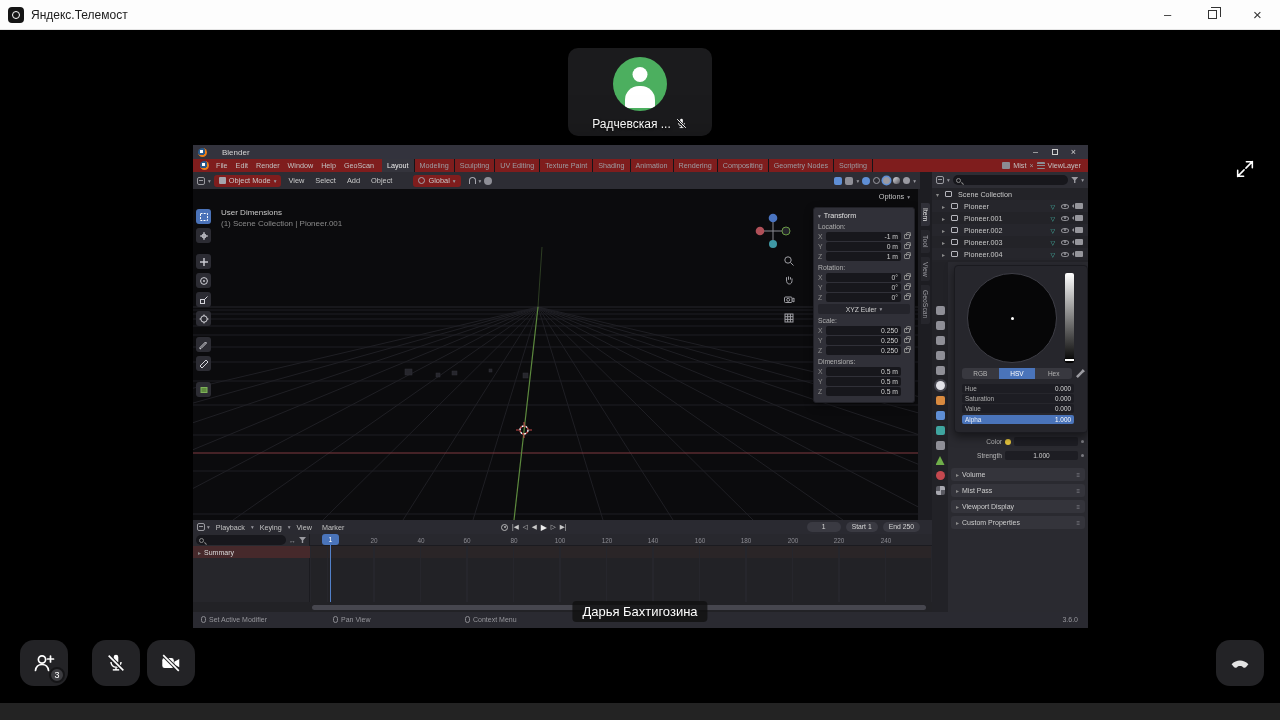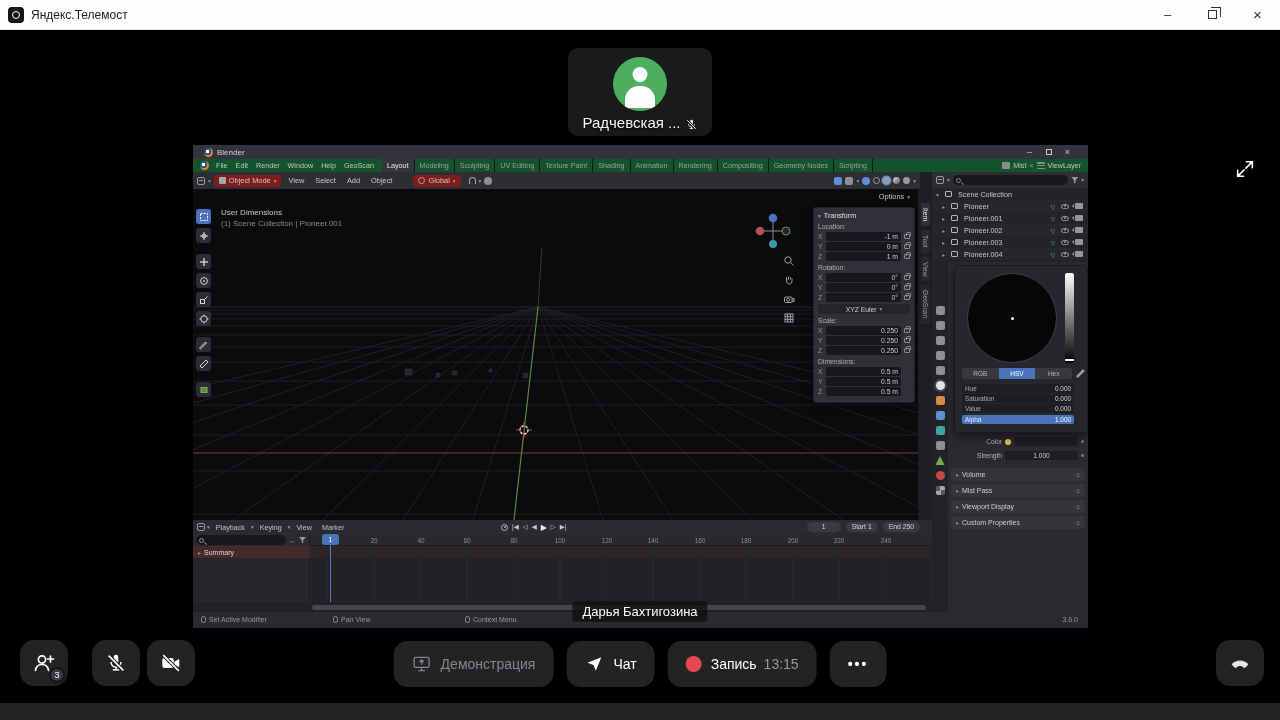--- a/index.html
+++ b/index.html
@@ -28,30 +28,30 @@
 .av-photo{background:#6b5048}
 .ph-hair{position:absolute;top:-5px;left:-6px;right:-6px;height:32px;border-radius:50%;background:#2e2022}
 .ph-face{position:absolute;top:9px;left:50%;transform:translateX(-50%);width:24px;height:27px;border-radius:45%;background:#d9ae94}
 .ph-glasses{position:absolute;top:18px;left:50%;transform:translateX(-50%);width:27px;height:8px;border-radius:4px;background:#f2ece4;box-shadow:0 0 0 1px #cfc6ba}
 .ph-body{position:absolute;bottom:-6px;left:50%;transform:translateX(-50%);width:46px;height:18px;border-radius:10px 10px 0 0;background:#8a4a42}
 .av-yellow{background:#f3c520}
 .tool-x1,.tool-x2{position:absolute;top:50%;left:50%;width:36px;height:7px;background:#20201e;border-radius:3px}
 .tool-x1{transform:translate(-50%,-50%) rotate(45deg)}
 .tool-x2{transform:translate(-50%,-50%) rotate(-45deg)}
 .tool-red{position:absolute;top:9px;left:9px;width:10px;height:10px;border-radius:2px;background:#d24a3e;transform:rotate(45deg)}
-.tname{position:absolute;bottom:5px;left:0;right:0;display:flex;justify-content:center;align-items:flex-end;gap:4px;font-size:15px;color:#fff;text-shadow:0 1px 3px rgba(0,0,0,.95);white-space:nowrap}
+.tname{position:absolute;bottom:5px;left:0;right:0;display:flex;justify-content:center;align-items:flex-start;gap:4px;font-size:12px;color:#fff;text-shadow:0 1px 3px rgba(0,0,0,.95);white-space:nowrap}
 
 
 .bw{position:absolute;left:193px;top:145px;width:895px;height:483px;background:#1d1d22;box-shadow:0 10px 40px rgba(0,0,0,.55);font-size:7.5px;color:#c8c8c8}
-.bwtitle{position:absolute;top:0;left:0;right:0;height:14px;background:#33333d;display:flex;align-items:center;gap:4px;padding:0 11px;font-size:8px;color:#d5d5d5}
+.bwtitle{position:absolute;top:0;left:0;right:0;height:14px;background:#33333d;display:flex;align-items:center;gap:15px;padding:0 5px;font-size:8px;color:#d5d5d5}
 .bwctrl{margin-left:auto;display:flex}
 .bwctrl>span{width:19px;text-align:center;font-size:9px;line-height:14px;color:#cfcfcf;cursor:default}
 .sq{display:inline-block;width:6px;height:6px;border:1px solid #cfcfcf}
 .blogo{display:inline-block;width:9px;height:9px;border-radius:50%;background:radial-gradient(circle at 38% 38%,#fff 0 20%,#2a5a8a 21% 48%,#ee7f17 49%)}
-.bwmenu{position:absolute;top:14px;left:0;right:0;height:13px;background:#14532d;display:flex;align-items:center;padding:0 4px;font-size:7.2px;color:#c2c2c2}
+.bwmenu{position:absolute;top:14px;left:0;right:0;height:13px;background:#7f1d1d;display:flex;align-items:center;padding:0 4px;font-size:7.2px;color:#c2c2c2}
 .mi{padding:0 4px;line-height:13px;cursor:default}
 .wswrap{display:flex;margin-left:4px}
 .ws{padding:0 5px;color:#9d9da3;border-right:1px solid #141418;line-height:13px;cursor:default}
 .ws.on{background:#34343c;color:#ebebeb}
 .mright{margin-left:auto;display:flex;align-items:center;gap:3px;padding-right:3px}
 .sico{width:8px;height:7px;background:#8b8b92;border-radius:1px}
 .sico.layers{background:transparent;border-top:2px solid #8b8b92;border-bottom:4px double #8b8b92}
 .xic{color:#9a9a9a;font-size:7px}
 .caret{font-size:5.5px;color:#9a9aa0}
 .bwtool{position:absolute;top:27px;left:0;width:727px;height:17px;background:#2d2d34;display:flex;align-items:center;gap:3px;padding:0 4px;font-size:7.4px;color:#cacaca}
@@ -779,43 +779,20 @@
         </svg>
     </div>
     <div class="btn icononly" style="left:147px">
       <svg width="22" height="22" viewBox="0 0 24 24">
           <rect x="2.5" y="6.5" width="12.5" height="11" rx="2.5" fill="#fff"></rect>
           <path d="M15.5 10.5 21 7.5v9l-5.5-3z" fill="#fff"></path>
           <line x1="3.5" y1="3.5" x2="20.5" y2="20.5" stroke="#232326" stroke-width="4"></line>
           <line x1="3.5" y1="3.5" x2="20.5" y2="20.5" stroke="#fff" stroke-width="1.8"></line>
         </svg>
     </div>
-    <div class="center">
-      <div class="btn lbl share">
-        <svg width="20" height="20" viewBox="0 0 24 24">
-            <rect x="3" y="4" width="18" height="12" rx="2" stroke="#85858a" stroke-width="1.6" fill="none"></rect>
-            <line x1="12" y1="16" x2="12" y2="20" stroke="#85858a" stroke-width="1.6"></line>
-            <line x1="8" y1="20" x2="16" y2="20" stroke="#85858a" stroke-width="1.6"></line>
-            <path d="M12 13V7m0 0-2.5 2.5M12 7l2.5 2.5" stroke="#85858a" stroke-width="1.6" fill="none"></path>
-          </svg>
-        <span>Демонстрация</span>
-      </div>
-      <div class="btn lbl">
-        <svg width="20" height="20" viewBox="0 0 24 24">
-            <path d="M3.5 10.5 20 4l-6.5 16-2.8-6.7L3.5 10.5z" fill="#fff"></path>
-          </svg>
-        <span>Чат</span>
-      </div>
-      <div class="btn lbl">
-        <span class="recdot"></span>
-        <span>Запись</span>
-        <span class="time">13:15</span>
-      </div>
-      <div class="btn lbl more">•••</div>
-    </div>
     <div class="btn icononly" style="right:16px;left:auto">
       <svg width="24" height="24" viewBox="0 0 24 24">
           <path d="M3.6 13.2c4.8-4.9 12-4.9 16.8 0l-2.3 2.9c-.7.9-1.9 1-2.8.3l-1.4-1.1c-1.2-.5-2.6-.5-3.8 0l-1.4 1.1c-.9.7-2.1.6-2.8-.3l-2.3-2.9z" fill="#e3e3e3"></path>
         </svg>
     </div>
   </div>
 
   <div class="strip"></div>
 </div>
 

